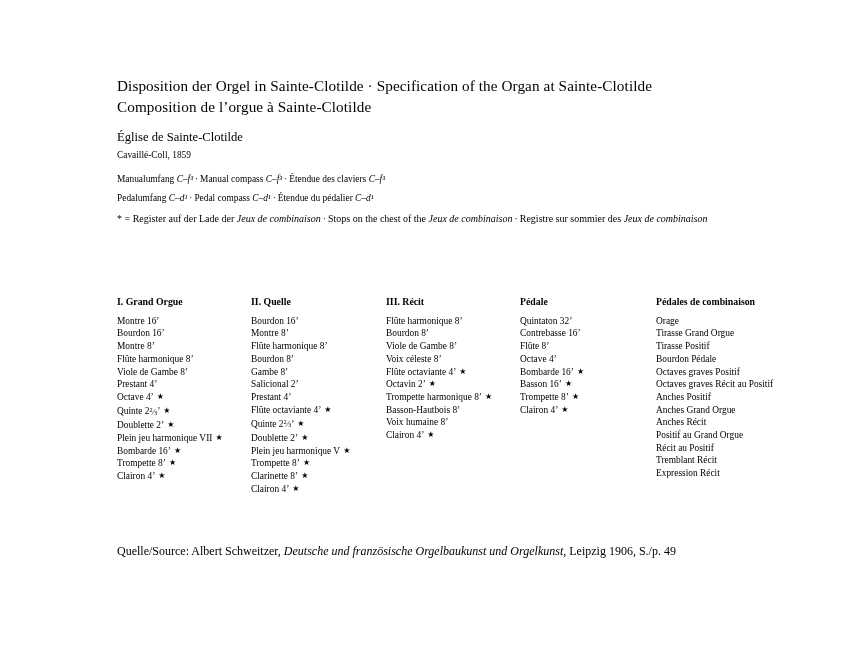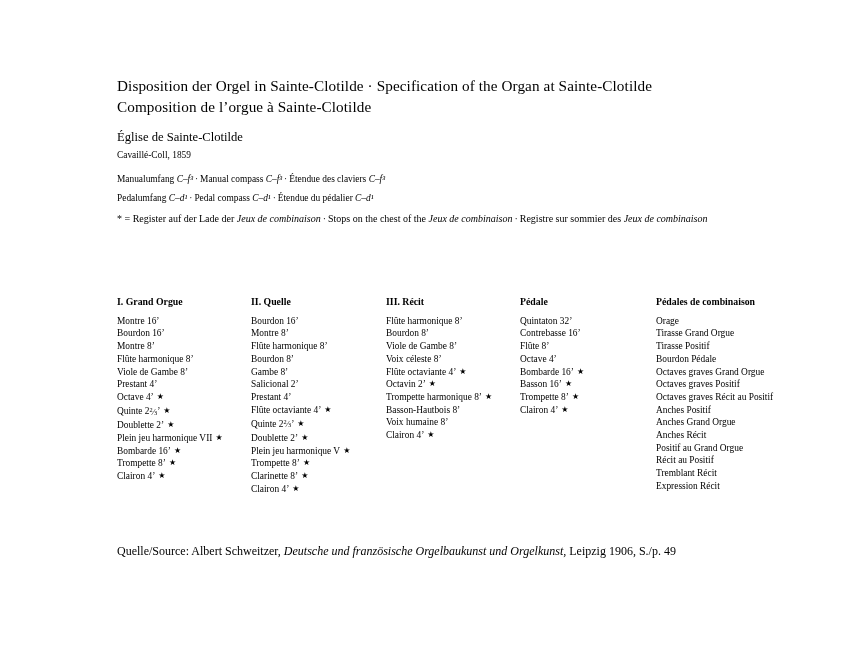--- a/index.html
+++ b/index.html
@@ -239,21 +239,20 @@
           <li class="stop"><span>Clairon 4’</span><span class="star"> ★</span></li>
         </ul>
       </div>
       <div class="col col-4">
         <div class="col-head">Pédales de combinaison</div>
         <ul class="stop-list">
           <li class="stop"><span>Orage</span></li>
           <li class="stop"><span>Tirasse Grand Orgue</span></li>
           <li class="stop"><span>Tirasse Positif</span></li>
           <li class="stop"><span>Bourdon Pédale</span></li>
-          <li class="stop"><span>Octaves graves Grand Orgue</span></li>
           <li class="stop"><span>Octaves graves Positif</span></li>
           <li class="stop"><span>Octaves graves Récit au Positif</span></li>
           <li class="stop"><span>Anches Positif</span></li>
           <li class="stop"><span>Anches Grand Orgue</span></li>
           <li class="stop"><span>Anches Récit</span></li>
           <li class="stop"><span>Positif au Grand Orgue</span></li>
           <li class="stop"><span>Récit au Positif</span></li>
           <li class="stop"><span>Tremblant Récit</span></li>
           <li class="stop"><span>Expression Récit</span></li>
         </ul>

